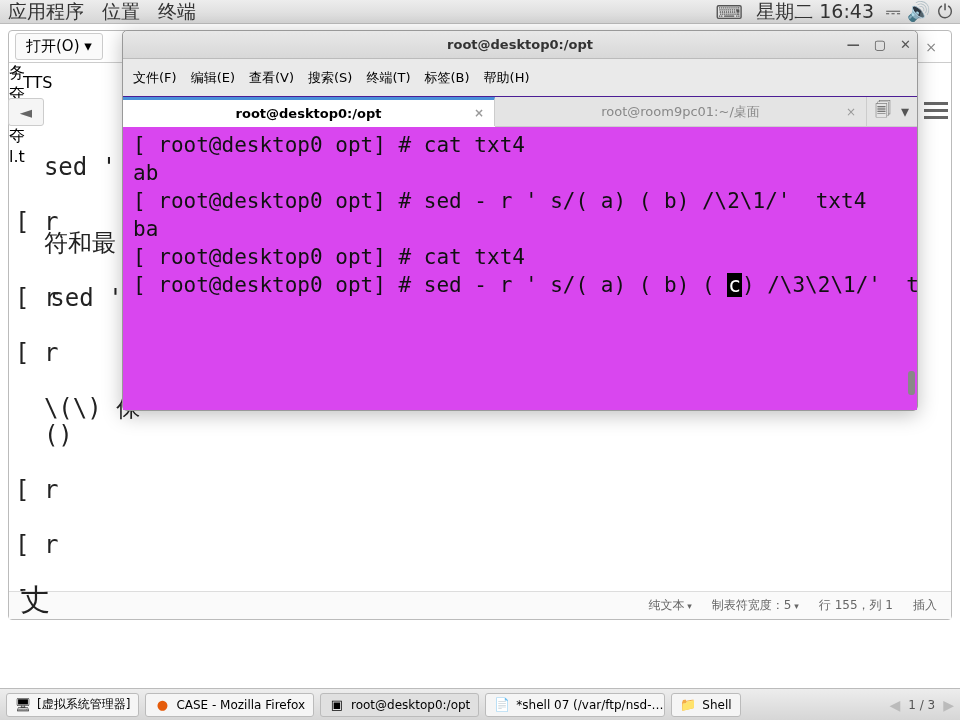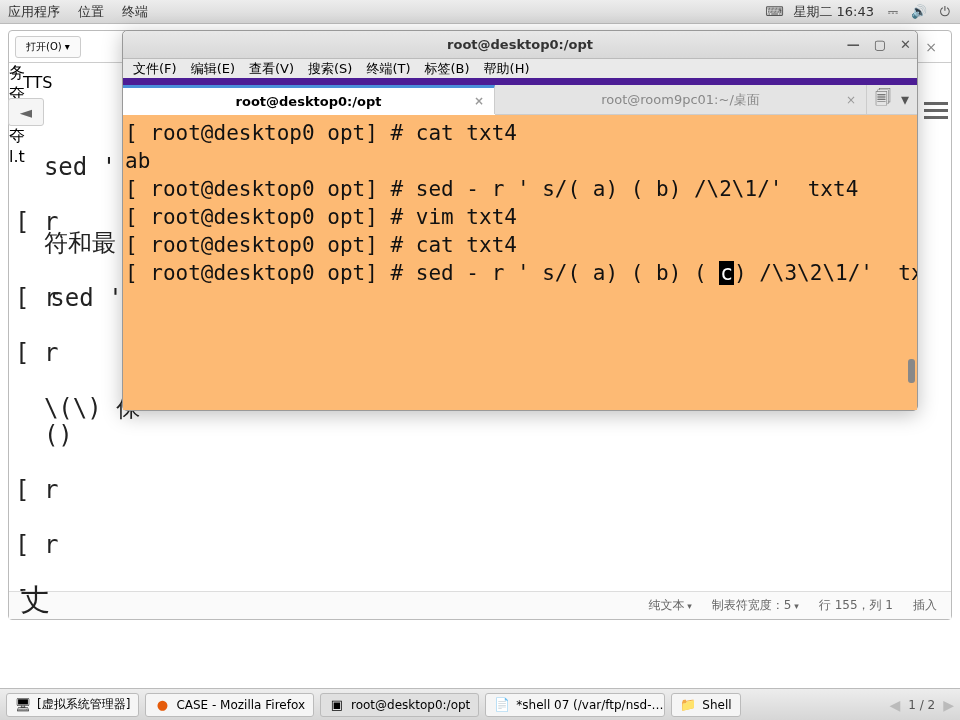--- a/index.html
+++ b/index.html
@@ -7,46 +7,46 @@
       width: 960px; height: 720px;
       font-family: "DejaVu Sans", sans-serif;
       background: #fff;
       overflow: hidden;
       position: relative;
     }
     .top-panel {
       height: 24px;
       background: linear-gradient(#ededed, #d6d6d6);
       display: flex; align-items: center;
-      font-size: 13px;
+      font-size: 19px;
       border-bottom: 1px solid #bbb;
       padding: 0 8px;
     }
     .top-panel .left { display: flex; gap: 18px; }
     .top-panel .menu-item { color: #333; }
     .top-panel .right { margin-left: auto; display: flex; align-items: center; gap: 12px; }
     .top-panel .tray-icon { width: 14px; height: 14px; display: inline-flex; align-items: center; justify-content: center; color: #555;}
-    .top-panel .clock { color: #333; }
+    .top-panel .clock { color: #333; margin-left: 8px; }
 
     .bg-window {
       position: absolute;
       left: 8px; top: 30px;
       width: 944px; height: 590px;
       background: #fff;
       border: 1px solid #bbb;
       border-radius: 4px;
     }
     .bg-titlebar {
       height: 32px; display: flex; align-items: center;
       border-bottom: 1px solid #ccc;
       padding: 0 6px; justify-content: space-between;
     }
     .bg-open-btn {
       border: 1px solid #ccc; border-radius: 3px;
-      padding: 3px 10px; font-size: 10px; background: #fafafa;
+      padding: 3px 10px; font-size: 15px; background: #fafafa;
     }
     .bg-win-close { font-size: 14px; color: #888; padding: 2px 8px;}
     .bg-body {
       font-family: "DejaVu Sans Mono", monospace;
       font-size: 24px; color: #222;
       padding: 10px 6px;
       line-height: 1.5;
     }
     .bg-body .ln { white-space: pre; height: 55px; display: flex; align-items: center;}
     .bg-statusbar {
@@ -72,23 +72,23 @@
       height: 28px; display: flex; align-items: center; justify-content: center;
       background: linear-gradient(#e8e8e8, #d8d8d8);
       border-bottom: 1px solid #bbb;
       border-radius: 5px 5px 0 0;
       position: relative;
       font-size: 13px; color: #333; font-weight: bold;
     }
     .term-winctl { position: absolute; right: 6px; display: flex; gap: 14px; color: #555; font-size: 13px;}
     .term-winctl span { cursor: default; }
     .term-menubar {
-      height: 26px; display: flex; align-items: center; gap: 14px;
+      height: 38px; display: flex; align-items: center; gap: 14px;
       padding: 0 10px; font-size: 13px; background: #eaeaea;
-      border-bottom: 7px solid #4c1d95;
+      border-bottom: 1px solid #4c1d95;
     }
     .term-tabs {
       height: 30px; display: flex; background: #e4e4e4;
       border-bottom: 1px solid #ccc;
       align-items: stretch;
     }
     .term-tab {
       flex: 1; display: flex; align-items: center; justify-content: center;
       font-size: 13px; position: relative;
       border-right: 1px solid #ccc;
@@ -97,24 +97,24 @@
       background: #fff; font-weight: bold;
       border-top: 3px solid #4a90d9;
       box-shadow: 0 1px 0 #fff;
     }
     .term-tab .close-x { position: absolute; right: 10px; color: #999; font-size: 12px;}
     .term-tab-extra {
       width: 50px; display: flex; align-items: center; justify-content: center; gap: 10px;
       color: #555;
     }
     .term-body {
-      flex: 1; background: #fdba74;
+      flex: 1; background: #d946ef;
       font-family: "DejaVu Sans Mono", "Liberation Mono", monospace;
       font-size: 21px; color: #111;
-      padding: 4px 2px;
+      padding: 4px 10px;
       line-height: 28px;
       overflow: hidden;
       position: relative;
     }
     .term-body .tln { white-space: pre; }
     .cursor-block {
       background: #000; display: inline-block;
       width: 12px; height: 22px; vertical-align: -3px;
     }
     .hl-c {
@@ -255,21 +255,21 @@
     </div>
     <div class="term-tab-extra">
       <span>🗐</span>
       <span>▾</span>
     </div>
   </div>
   <div class="term-body">
     <div class="tln">[ root@desktop0 opt] # cat txt4</div>
     <div class="tln">ab</div>
     <div class="tln">[ root@desktop0 opt] # sed - r ' s/( a) ( b) /\2\1/'  txt4</div>
-    <div class="tln">[ root@desktop0 opt] # vim txt4</div>
+    <div class="tln">ba</div>
     <div class="tln">[ root@desktop0 opt] # cat txt4</div>
     <div class="tln"><span>[ root@desktop0 opt] # sed - r ' s/( a) ( b) ( </span><span class="hl-c">c</span><span>) /\3\2\1/'  txt4</span></div>
     <div class="term-scroll">
         <div class="thumb"></div>
       </div>
   </div>
 </div>
 
 <div class="bottom-panel">
   <div class="task-btn">
@@ -287,16 +287,16 @@
   <div class="task-btn">
     <span class="task-icon">📄</span>
     <span>*shell 07 (/var/ftp/nsd-…</span>
   </div>
   <div class="task-btn">
     <span class="task-icon">📁</span>
     <span>Shell</span>
   </div>
   <div class="ws-switch">
     <span class="chev">◀</span>
-    <span>1 / 2</span>
+    <span>1 / 3</span>
     <span class="chev">▶</span>
   </div>
 </div>
 
 </body></html>

